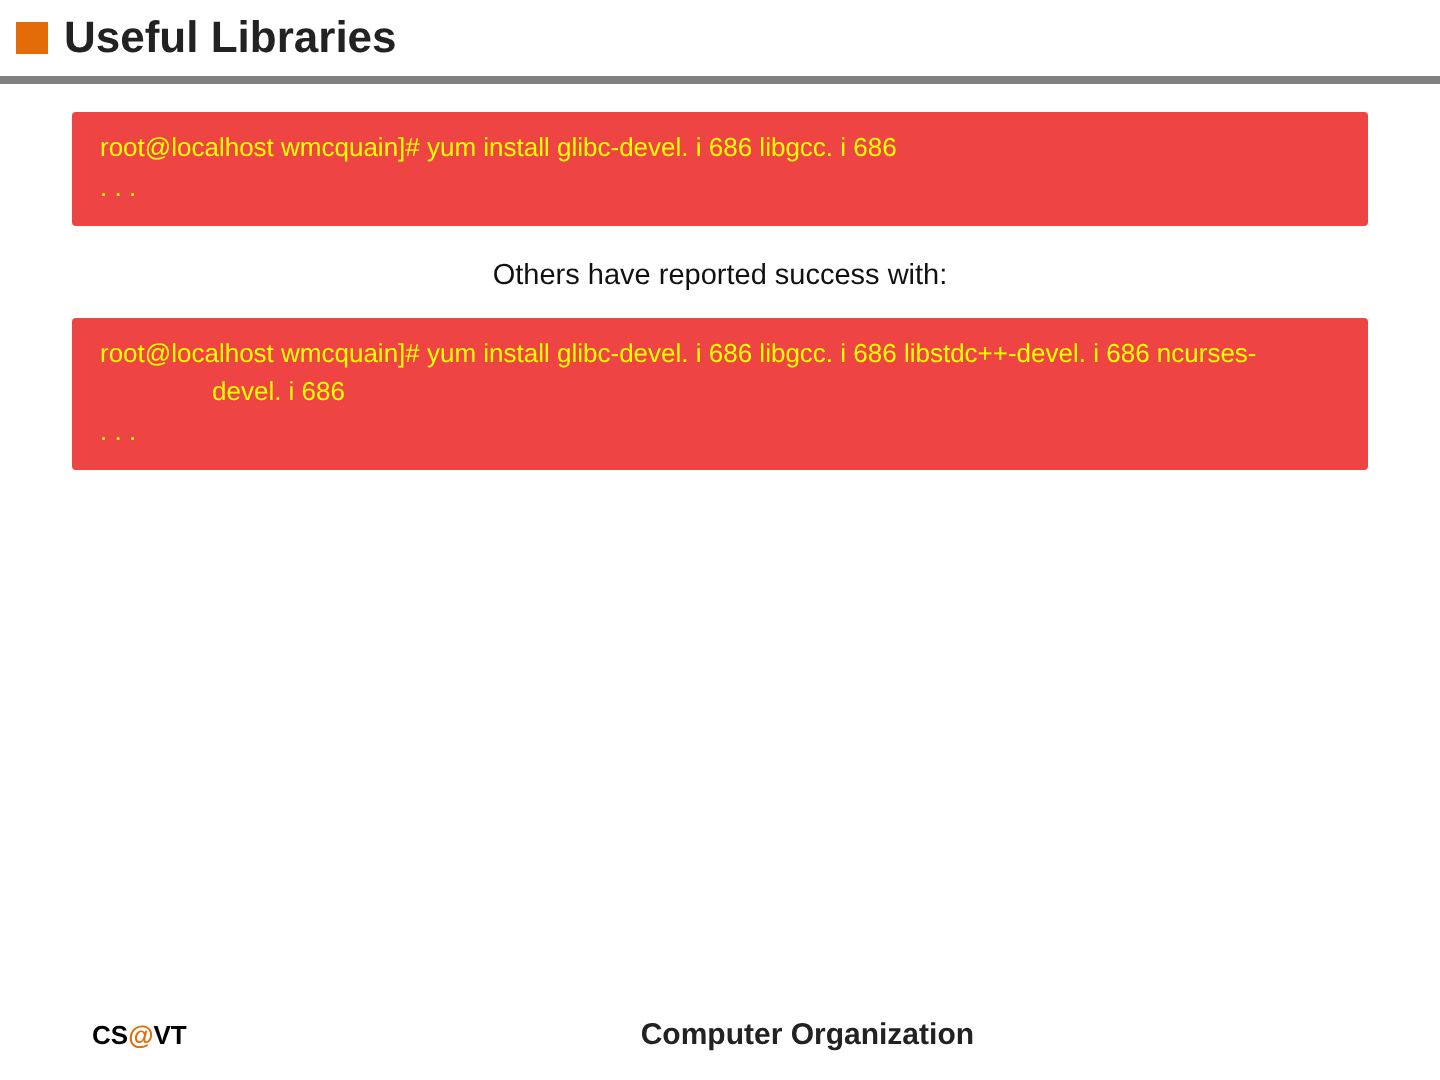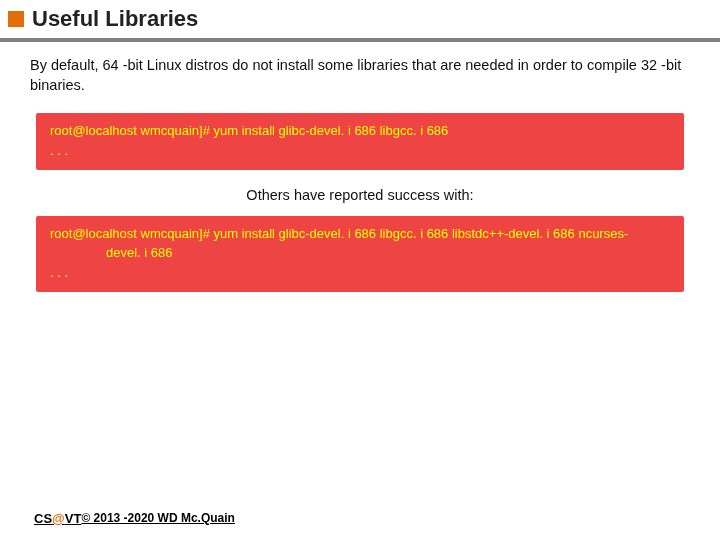--- a/index.html
+++ b/index.html
@@ -11,39 +11,38 @@
   .hdr-right { font-size: 14px; font-weight: bold; color: #222; }
   .rule { height: 4px; background: #808080; margin-top: 2px; }
   .body { padding: 14px 30px 0 30px; font-size: 14.5px; color: #111; line-height: 1.35; }
   .para { margin-bottom: 18px; }
   .term { background: #ef4444; color: #ffff00; font-family: Arial, Helvetica, sans-serif; font-size: 13px; padding: 8px 10px 10px 14px; margin: 0 6px 0 6px; line-height: 1.5; border-radius: 2px; }
   .term .cont { padding-left: 28px; text-indent: -28px; }
   .term .dots { color: #ffff00; }
   .others { margin: 16px 0 10px 0; font-size: 14.5px; text-align: center; }
   .term2 { margin-bottom: 0; }
   .indent2 { padding-left: 28px; text-align: right; }
-  .ftr { position: absolute; left: 4px; right: 0; bottom: 6px; display: flex; align-items: flex-start; padding: 0 6px 0 30px; text-decoration: underline; }
+  .ftr { position: absolute; left: 16px; right: 0; bottom: 6px; display: flex; align-items: center; padding: 0 6px 0 30px; }
   .csvt { font-size: 13px; font-weight: bold; }
   .csvt .at { color: #e36c09; }
   .ftr-center { flex: 1 1 auto; text-align: center; font-size: 15px; font-weight: bold; color: #222; }
   .ftr-right { font-size: 12px; font-weight: bold; white-space: nowrap; }
 </style>
 </head>
 <body>
 
 <div class="slide">
 
   <div class="hdr">
     <div class="sq"></div>
     <div class="title">Useful Libraries</div>
   </div>
   <div class="rule"></div>
 
   <div class="body">
-    <p class="para">By default, 64 -bit Linux distros do not install some libraries that are needed in order to compile 32 -bit binaries.</p>
 
     <div class="term">
       <div>root@localhost wmcquain]# yum install glibc-devel. i 686 libgcc. i 686</div>
       <div class="dots">. . .</div>
     </div>
 
     <p class="others">Others have reported success with:</p>
 
     <div class="term term2">
       <div class="cont">
@@ -51,16 +50,16 @@
         <span class="indent2">devel. i 686</span>
       </div>
       <div class="dots">. . .</div>
     </div>
   </div>
 
   <div class="ftr">
     <div class="csvt">
       <span>CS</span><span class="at">@</span><span>VT</span>
     </div>
-    <div class="ftr-right">© 2013 -2020 WD Mc.Quain</div>
+    <div class="ftr-center">Computer Organization</div>
   </div>
 
 </div>
 
 </body></html>

